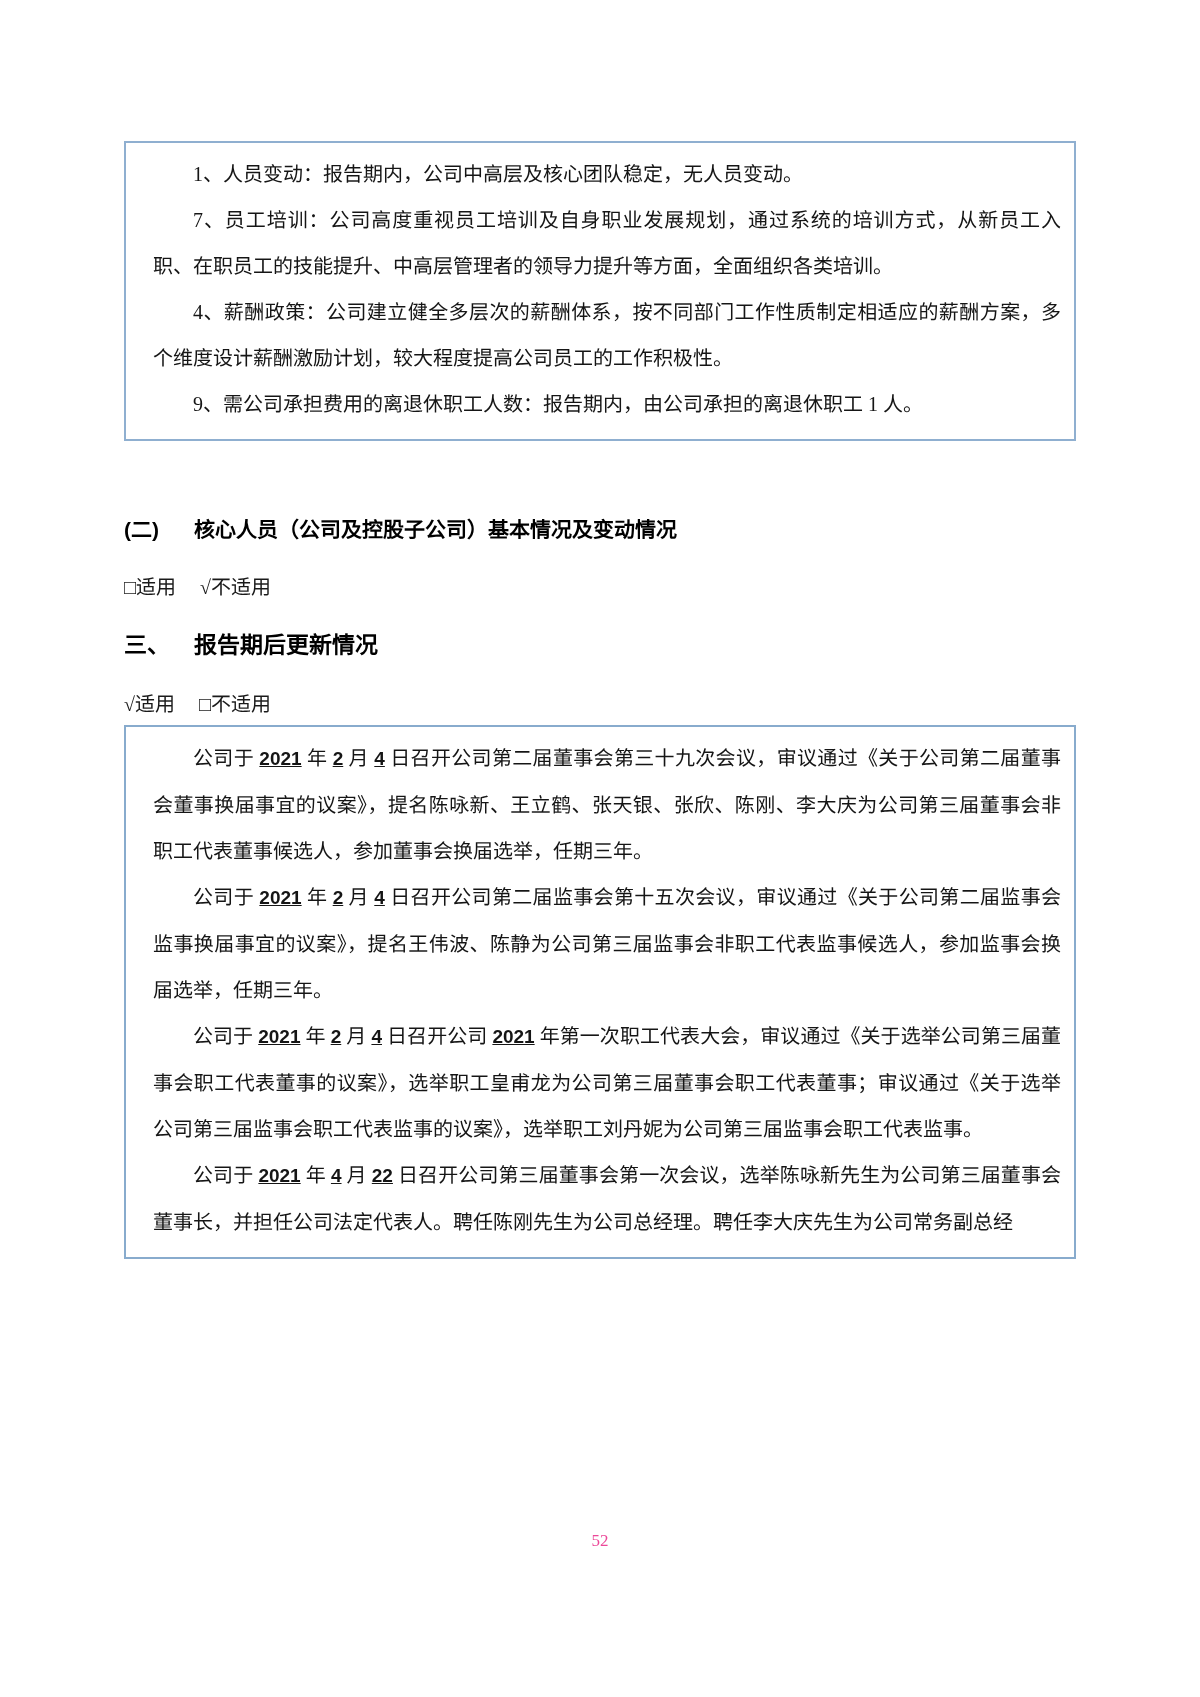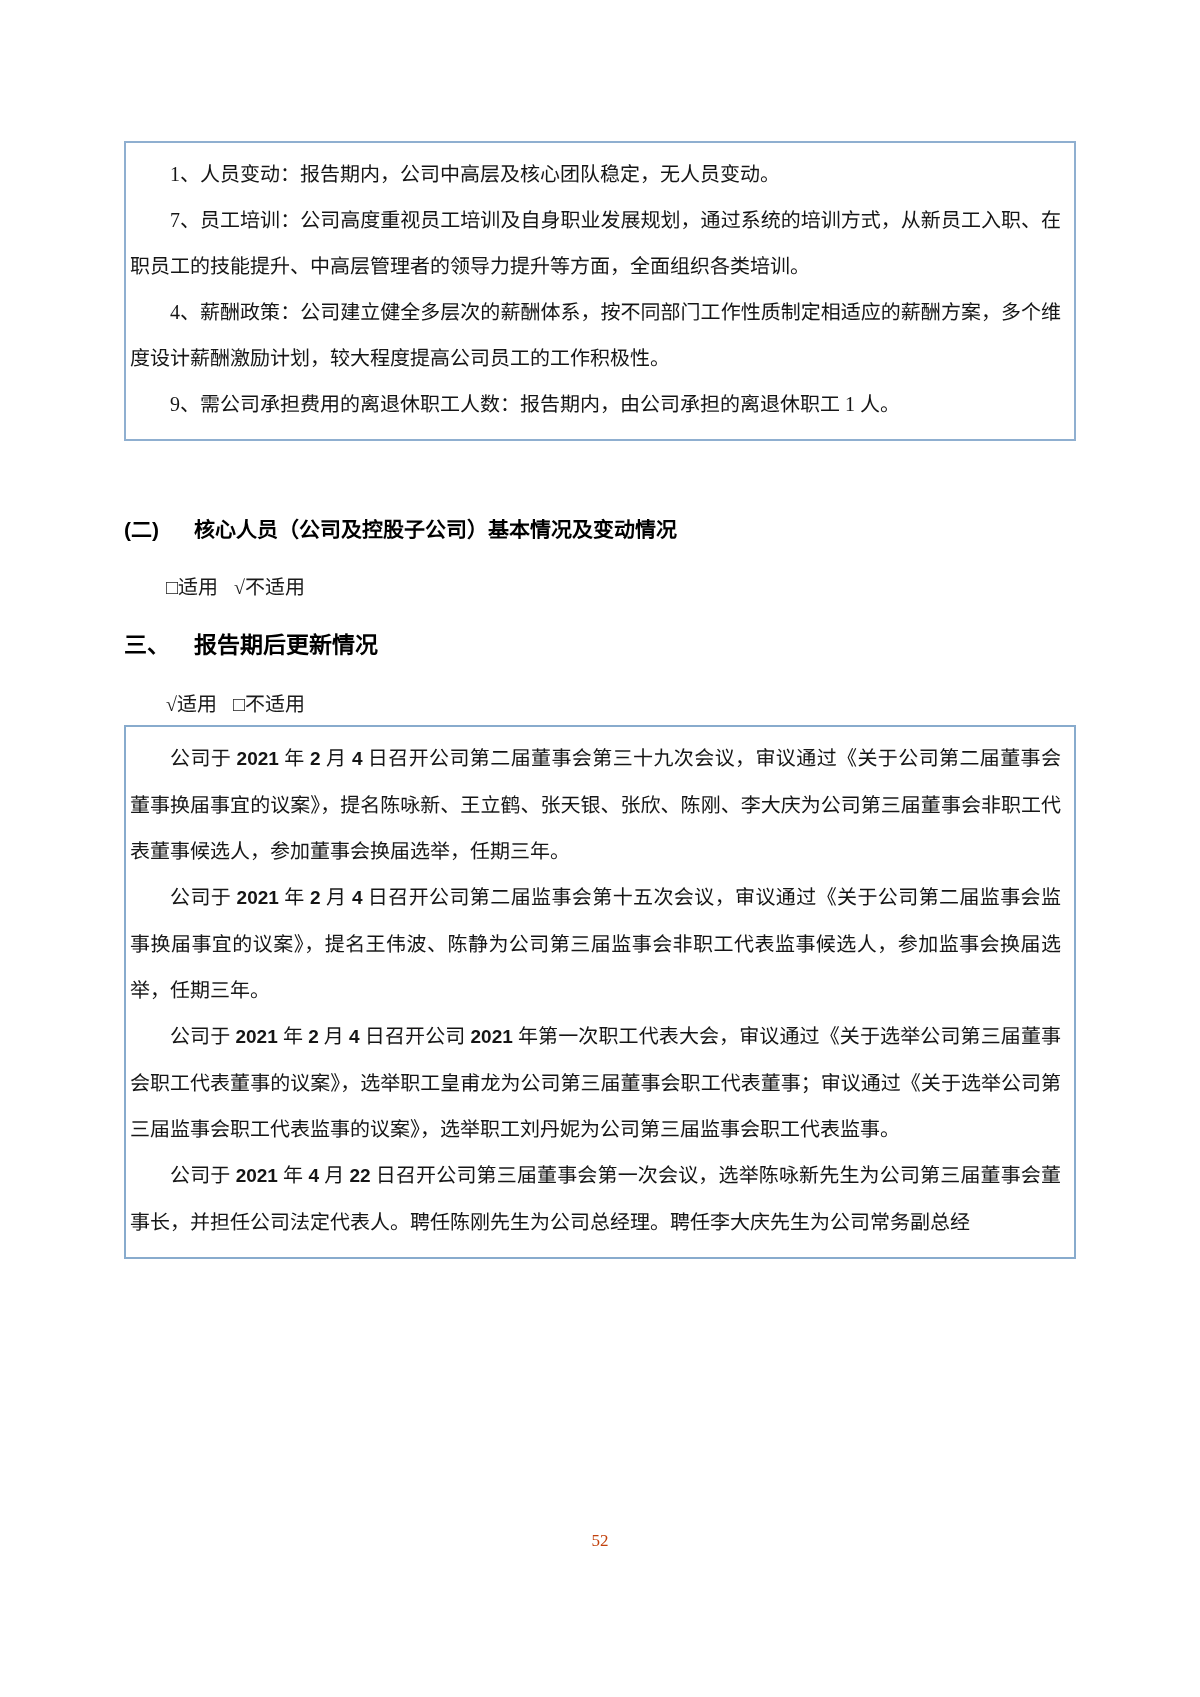--- a/index.html
+++ b/index.html
@@ -12,21 +12,21 @@
     font-family: "Liberation Serif", "DejaVu Serif", serif;
     color: #151515;
   }
   .content {
     width: 952px;
     margin: 0 auto;
   }
   .bordered-box {
     border: 2px solid #8fafd0;
     box-sizing: border-box;
-    padding: 8px 13px 12px 4px;
+    padding: 8px 13px 12px 27px;
     font-size: 20px;
     line-height: 46px;
     text-align: justify;
   }
   .bordered-box p {
     margin: 0;
     text-indent: 2em;
   }
   .box1 { margin-top: 141px; }
   .box2 { margin-top: 8px; border-color: #88abcd; }
@@ -46,37 +46,37 @@
     font-family: "Liberation Sans", "DejaVu Sans", sans-serif;
     font-weight: 700;
     font-size: 23px;
     color: #000;
   }
   .h-num { flex: none; width: 70px; }
   .applicability {
     margin-top: 28px;
     font-size: 20px;
     display: flex;
-    gap: 16px;
+    gap: 24px;
     color: #1a1a1a;
-    margin-left: 42px;
   }
   .box2 b {
     font-family: "Liberation Sans", "DejaVu Sans", sans-serif;
     font-weight: 700;
     font-size: 19px;
+    text-decoration: underline;
   }
   .page-number {
     position: absolute;
     left: 0;
     right: 0;
     bottom: 146px;
     text-align: center;
     font-size: 17px;
-    color: #c2410c;
+    color: #ec4899;
   }
 </style>
 </head>
 <body>
 
 <div class="page">
   <div class="content">
 
     <div class="bordered-box box1">
       <p>1、人员变动：报告期内，公司中高层及核心团队稳定，无人员变动。</p>

